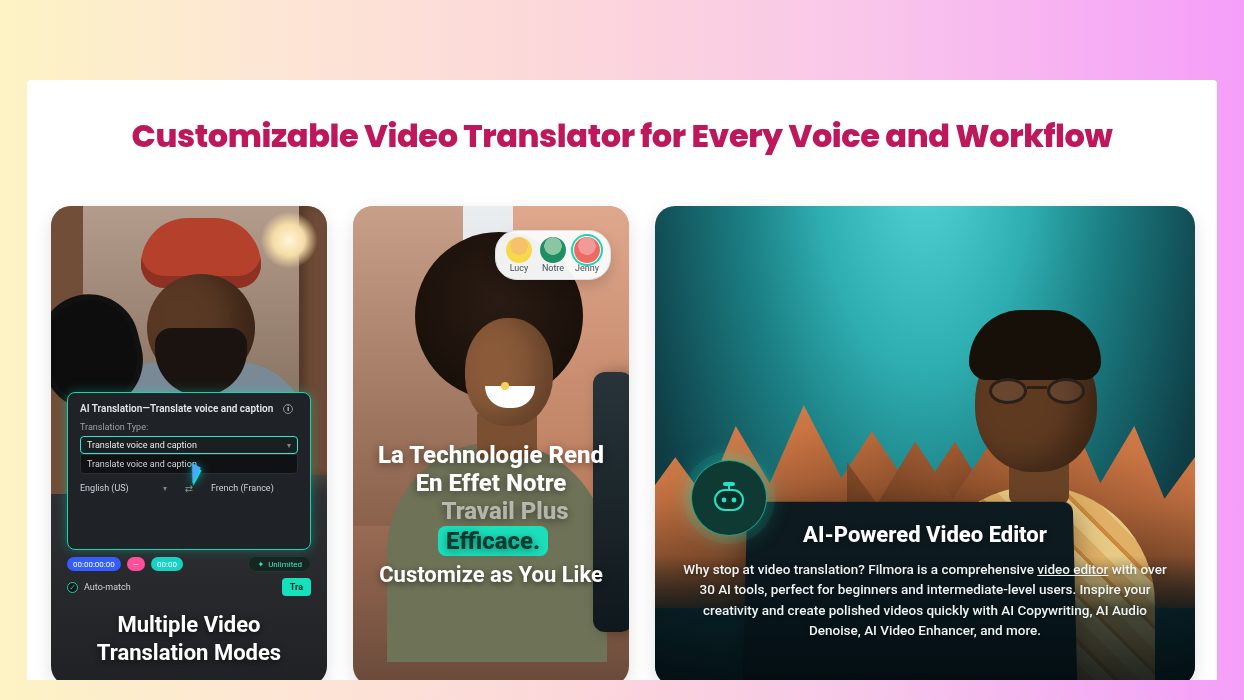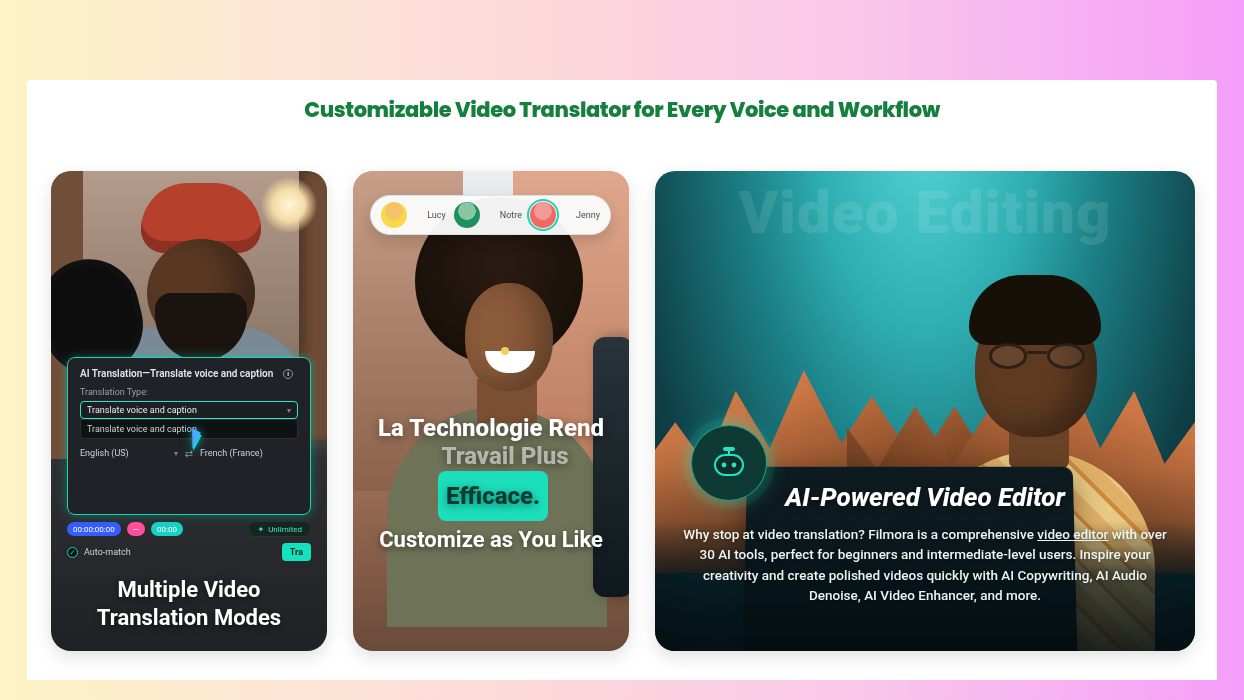--- a/index.html
+++ b/index.html
@@ -13,24 +13,24 @@
     width:1190px;
     height:600px;
     margin-top:80px;
     border-radius:4px 4px 0 0;
     padding:0 24px;
     position:relative;
     overflow:hidden;
   }
   .heading {
     text-align:center;
-    font-size:21px;
+    font-size:32px;
     font-weight:800;
-    color:#15803d;
-    margin-top:14px;
+    color:#be185d;
+    margin-top:32px;
     letter-spacing:-0.4px;
     font-family: "Poppins","Segoe UI",Arial,sans-serif;
   }
   .cards {
     display:flex;
     margin-top:46px;
     gap:26px;
     align-items:flex-start;
   }
   .card {
@@ -81,21 +81,21 @@
   }
   .ui-header { color:#e3e6e8; font-size:10px; font-weight:600; display:flex; align-items:center; gap:10px;}
   .ui-header .info { width:10px; height:10px; border:1px solid #8d9194; border-radius:50%; display:flex;align-items:center;justify-content:center;font-size:7px;}
   .ui-label  { margin-top:8px; font-size:9px; color:#9aa0a4;}
   .ui-select { margin-top:4px; height:18px; border:1px solid #25eacb; border-radius:4px; display:flex; align-items:center;
     padding:0 6px; font-size:9px; color:#e9ecef; background:#1c1f22; justify-content:space-between;}
   .chev { font-size:8px; color:#7e8488;}
   .ui-drop { margin-top:0; background:#0f1113; border:1px solid #2b2f33; border-radius:0 0 4px 4px;}
   .ui-opt  { height:18px; display:flex; align-items:center; padding:0 6px; font-size:9px; color:#cfd3d6; border-top:1px solid #23272b;}
   .ui-opt:first-child{ border-top:none;}
-  .ui-row { margin-top:6px; display:flex; gap:3px;}
+  .ui-row { margin-top:6px; display:flex; gap:14px;}
   .ui-field { flex:1; height:16px; display:flex; align-items:center; justify-content:space-between; font-size:9px; color:#cfd3d6;}
   .ui-arrow { width:16px; display:flex;align-items:center;justify-content:center;color:#8d9194;}
   .cursor{
     position:absolute; left:120px; top:74px; width:0; height:0;
     border-left:10px solid transparent; border-right:0 solid transparent;
     border-top:18px solid #00e3d0;
     transform:rotate(28deg);
     filter:drop-shadow(0 0 4px rgba(0,227,208,.6));
   }
   .cursor::after{
@@ -134,34 +134,34 @@
   .top2{ position:absolute; left:34px; top:236px; width:220px; height:220px; border-radius:110px 110px 0 0; background:#6e7257;}
   .ear { position:absolute; left:148px; top:176px; width:8px;height:8px;border-radius:50%; background:#f4cf5d;}
   .phone{ position:absolute; right:-4px; top:166px; width:40px; height:260px;
     background:linear-gradient(#28343a,#0f181c); border-radius:12px; box-shadow:6px 0 14px rgba(0,0,0,.35);}
 
   .pill{
     position:absolute; right:18px; top:24px; padding:6px 10px; background:rgba(252,253,253,.95);
     border:1px solid #d9e1e4; border-radius:22px;
     display:flex; gap:8px; align-items:center; box-shadow:0 6px 14px rgba(0,0,0,.15);
   }
-  .ava-wrap{ display:flex; align-items:center; gap:20px;}
+  .ava-wrap{ display:flex; flex-direction:column; align-items:center; gap:0;}
   .ava{ width:26px; height:26px; border-radius:50%; display:block;}
   .a1{ background:radial-gradient(circle at 50% 35%, #f7c16a 0 40%, #f6d94a 42% 100%);}
   .a2{ background:radial-gradient(circle at 50% 35%, #88c7a1 0 40%, #1f8f63 42% 100%);}
   .a3{ background:radial-gradient(circle at 50% 35%, #f19a97 0 40%, #ef6a62 42% 100%); outline:2px solid #1dd3b0; outline-offset:1px;}
   .ava-name{ font-size:9px; color:#43525a;}
   .tagline{
     position:absolute; left:0; right:0; bottom:130px; text-align:center;
     color:#fff; font-weight:800; font-size:24px; line-height:1.18; text-shadow:0 2px 8px rgba(0,0,0,.45);
     padding:0 12px;
   }
   .tagline .wordbox{
     display:inline-block; background:#1bdfbb; color:#063b31;
-    padding:11px 8px; border-radius:8px; margin-left:4px; font-weight:800;
+    padding:1px 8px; border-radius:8px; margin-left:4px; font-weight:800;
   }
   .tagline .dim{ color:rgba(255,255,255,.55); font-weight:800;margin-left:28px;}
 
   .card3-bg{
     background:
       radial-gradient(ellipse at 50% -10%, #55d4d6 0%, #2faeb1 28%, #1b7f84 48%, #0f3e46 78%, #0a2a31 100%);
   }
   .wm{
     position:absolute; left:0; right:0; top:6px; text-align:center; font-size:60px; font-weight:900;
     letter-spacing:1px; color:rgba(255,255,255,.10); white-space:nowrap;
@@ -199,21 +199,21 @@
     background:#0f3a34; border:1px solid rgba(34,227,196,.6);
     box-shadow:0 0 0 8px rgba(34,227,196,.08), 0 0 24px rgba(34,227,196,.4);
     display:flex; align-items:center; justify-content:center;
   }
   .bot svg{ width:40px; height:40px; }
 
   .big-block{
     position:absolute; left:0; right:0; bottom:46px; text-align:center;
     color:#fff; padding:0 28px;
   }
-  .big-title{ font-size:26px; font-weight:800; text-shadow:0 2px 6px rgba(0,0,0,.45);font-style:italic;}
+  .big-title{ font-size:22px; font-weight:800; text-shadow:0 2px 6px rgba(0,0,0,.45);}
   .big-desc { margin-top:12px; font-size:13.5px; line-height:1.5; color:#eef3f4; font-weight:500;
     text-shadow:0 1px 4px rgba(0,0,0,.4);}
   .big-desc .ul{ text-decoration:underline;}
 </style>
 </head>
 <body>
 
 <div class="panel">
   <h1 class="heading">Customizable Video Translator for Every Voice and Workflow</h1>
 
@@ -302,32 +302,32 @@
             <span class="ava-name">Notre</span>
           </div>
           <div class="ava-wrap">
             <span class="ava a3"></span>
             <span class="ava-name">Jenny</span>
           </div>
         </div>
 
         <div class="tagline">
           <div>La Technologie Rend</div>
+          <div>En Effet Notre</div>
           <div>
             <span class="dim">Travail Plus</span>
             <span class="wordbox">Efficace.</span>
           </div>
         </div>
       </div>
       <div class="card-title" style="bottom:98px;">Customize as You Like</div>
     </div>
 
     <div class="card card-large">
       <div class="layer card3-bg">
-        <div class="wm">Video Editing</div>
         <span class="mnt mnt-left"></span>
         <span class="mnt mnt-right"></span>
         <span class="man-shirt"></span>
         <span class="man-neck"></span>
         <span class="man-head"></span>
         <span class="man-hair"></span>
         <span class="glasses">
           <span class="lens lensL"></span>
             <span class="bridge"></span>
             <span class="lens lensR"></span>

